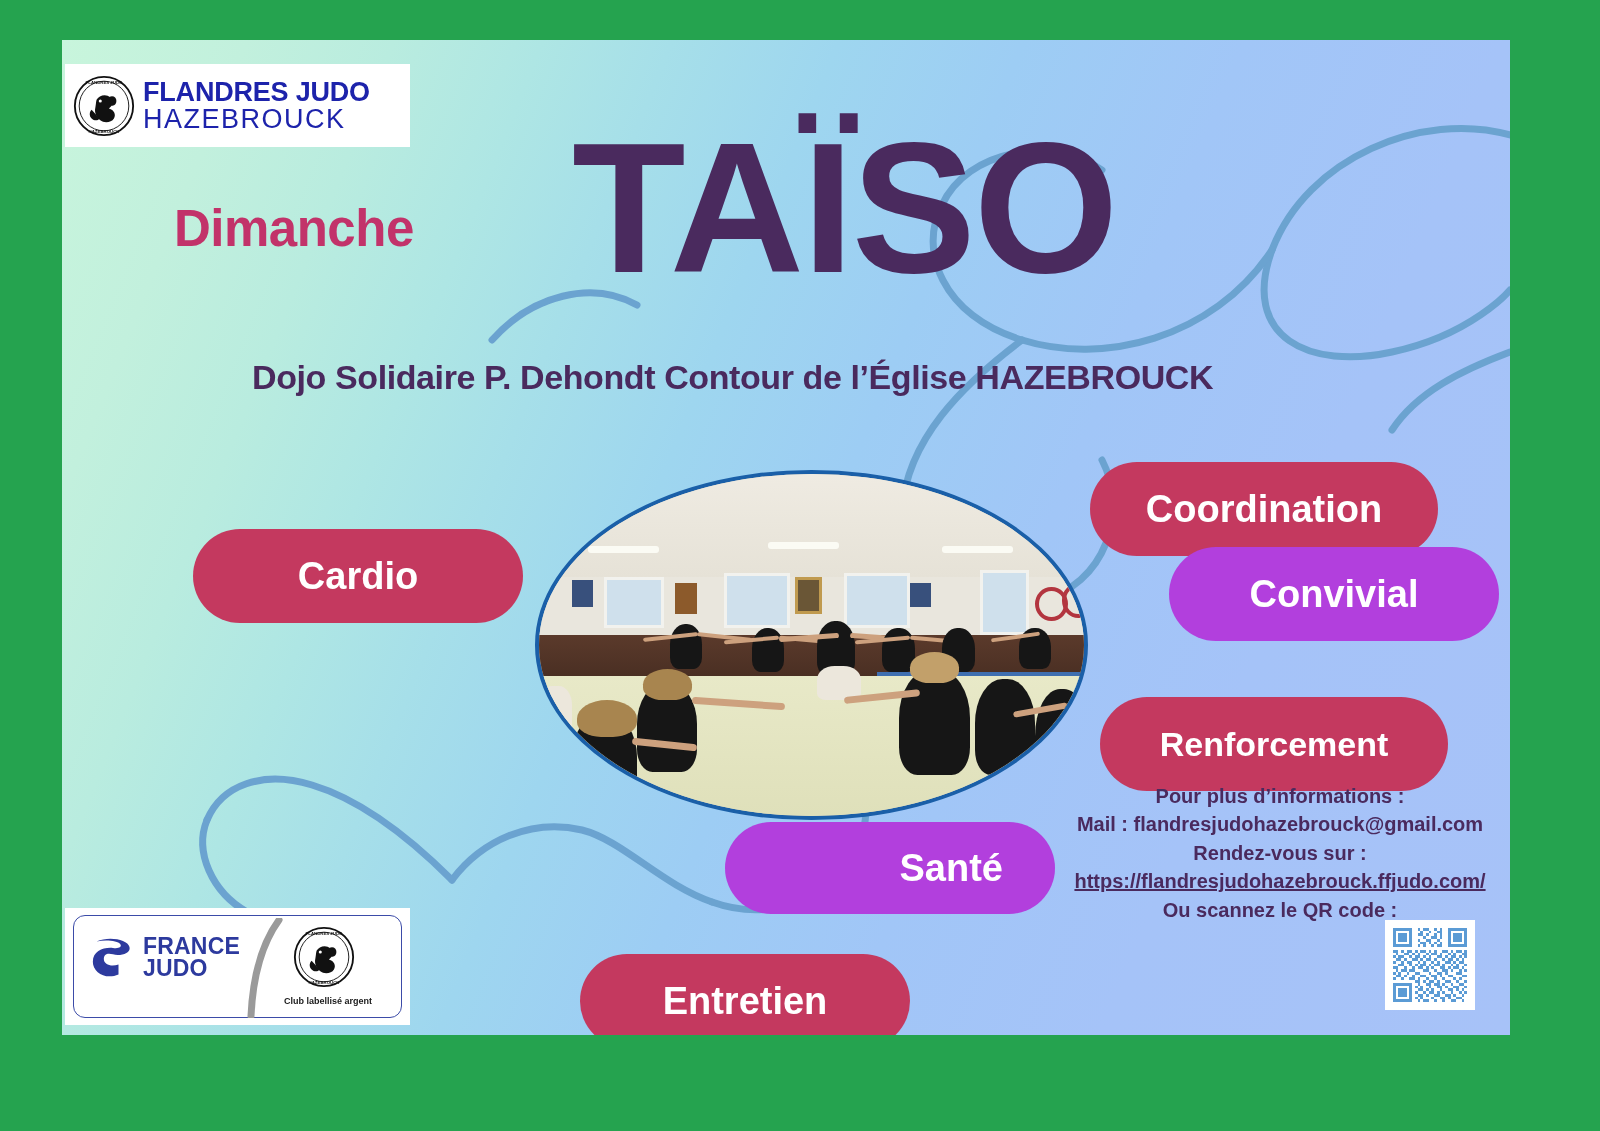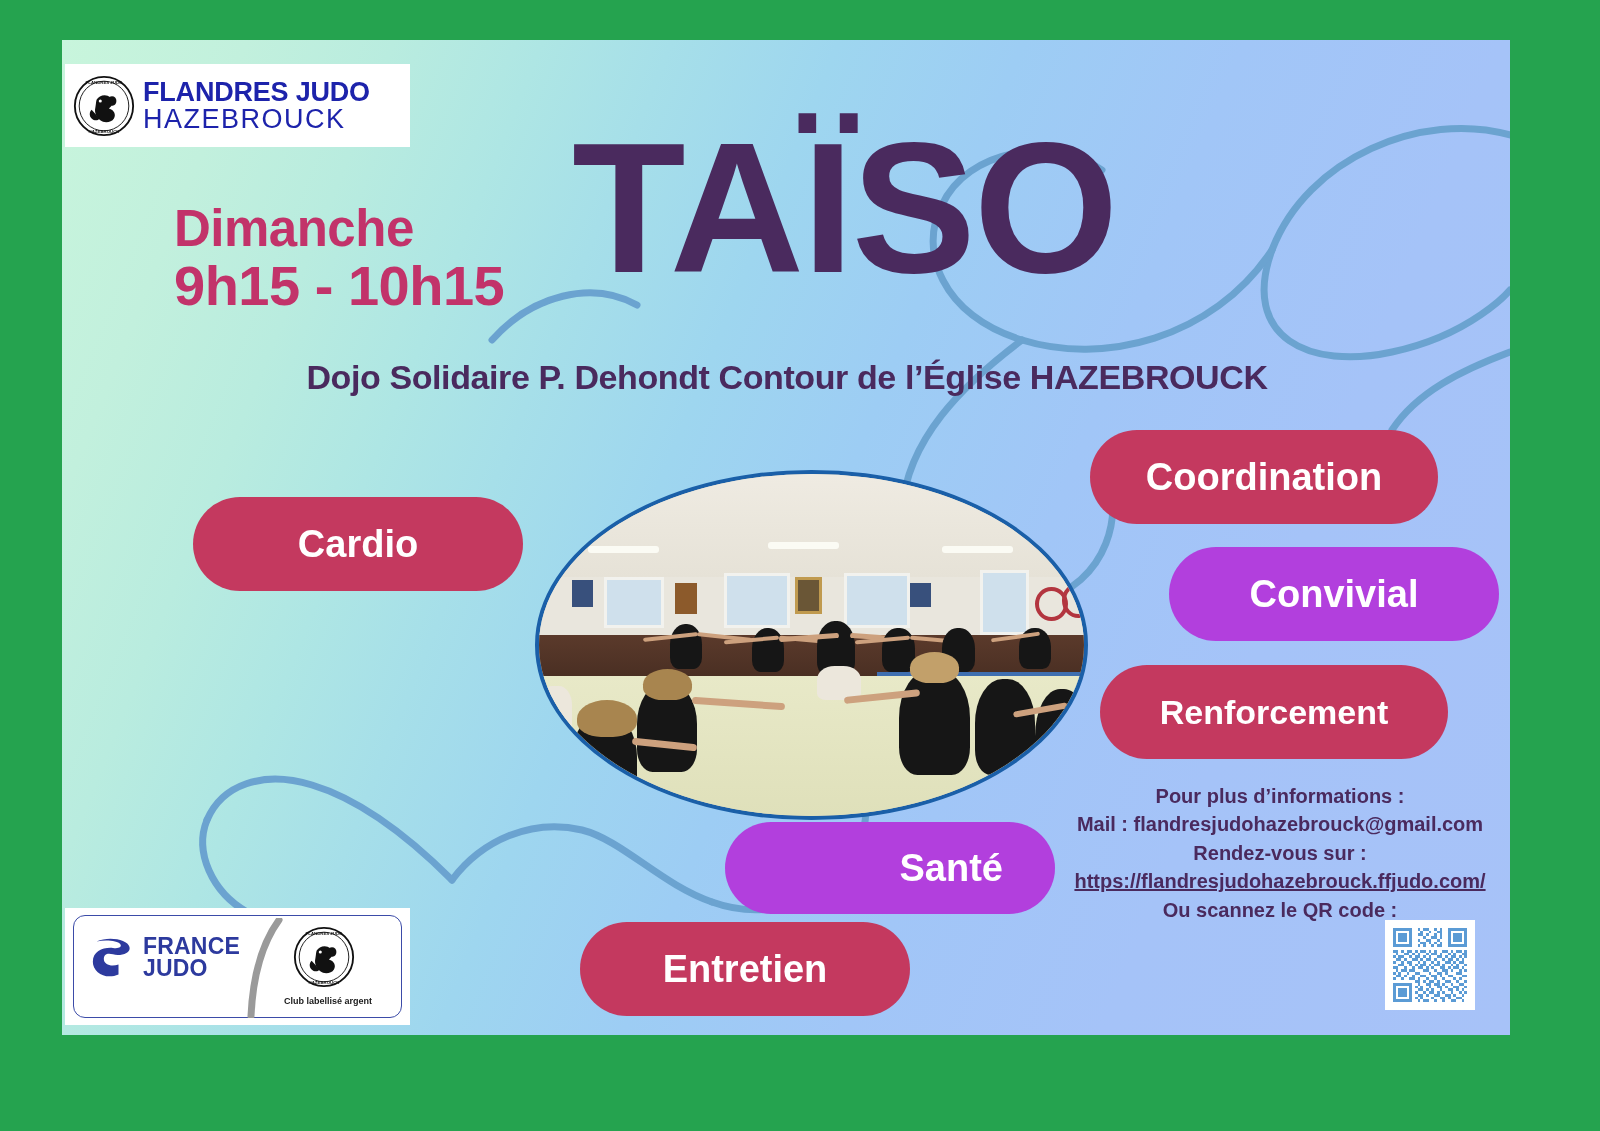--- a/index.html
+++ b/index.html
@@ -81,21 +81,21 @@
     color: #4a2a5e;
     letter-spacing: -2px;
     line-height: 1;
   }
 
   
   .address {
     position: absolute;
     left: 190px; top: 318px;
     width: 1070px;
-    text-align: center;
+    text-align: left;
     font-size: 34px;
     font-weight: 800;
     color: #4a2a5e;
     letter-spacing: -0.4px;
   }
 
   
   .photo-ellipse {
     position: absolute;
     left: 473px; top: 430px;
@@ -155,21 +155,21 @@
   
   .pill {
     position: absolute;
     display: flex; align-items: center; justify-content: center;
     color: #ffffff;
     font-weight: 800;
     border-radius: 999px;
     padding: 0 26px;
     white-space: nowrap;
   }
-  .pill.crimson { background: #c4395f; }
+  .pill.crimson { background: #c4395f; margin-top: 32px; }
   .pill.purple  { background: #b23fdd; }
 
   .pill-cardio       { left: 131px; top: 457px; width: 330px; height: 94px; font-size: 38px; }
   .pill-plaisir      { left: 256px; top: 594px; width: 330px; height: 92px; font-size: 38px; justify-content: flex-end; padding-right: 46px; }
   .pill-equilibre    { left:  75px; top: 728px; width: 333px; height: 92px; font-size: 38px; }
   .pill-entretien    { left: 518px; top: 882px; width: 330px; height: 94px; font-size: 38px; }
   .pill-sante        { left: 663px; top: 782px; width: 330px; height: 92px; font-size: 38px; justify-content: flex-end; padding-right: 52px; }
   .pill-coordination { left: 1028px; top: 390px; width: 348px; height: 94px; font-size: 38px; }
   .pill-convivial    { left: 1107px; top: 507px; width: 330px; height: 94px; font-size: 38px; }
   .pill-renforcement { left: 1038px; top: 625px; width: 348px; height: 94px; font-size: 34px; }
@@ -273,21 +273,20 @@
         </g>
       </svg>
       <span class="club-words">
         <span class="club-line1">FLANDRES JUDO</span>
         <span class="club-line2">HAZEBROUCK</span>
       </span>
     </div>
 
     <div class="date-block">
       <div class="date-day">Dimanche</div>
-      <div class="date-time">9h15 - 10h15</div>
     </div>
 
     <div class="main-title">TAÏSO</div>
 
     <div class="address">Dojo Solidaire P. Dehondt Contour de l’Église HAZEBROUCK</div>
 
     <div class="photo-ellipse">
       <div class="photo-inner">
         <div class="dojo-ceiling"></div>
         <div class="dojo-wall"></div>

